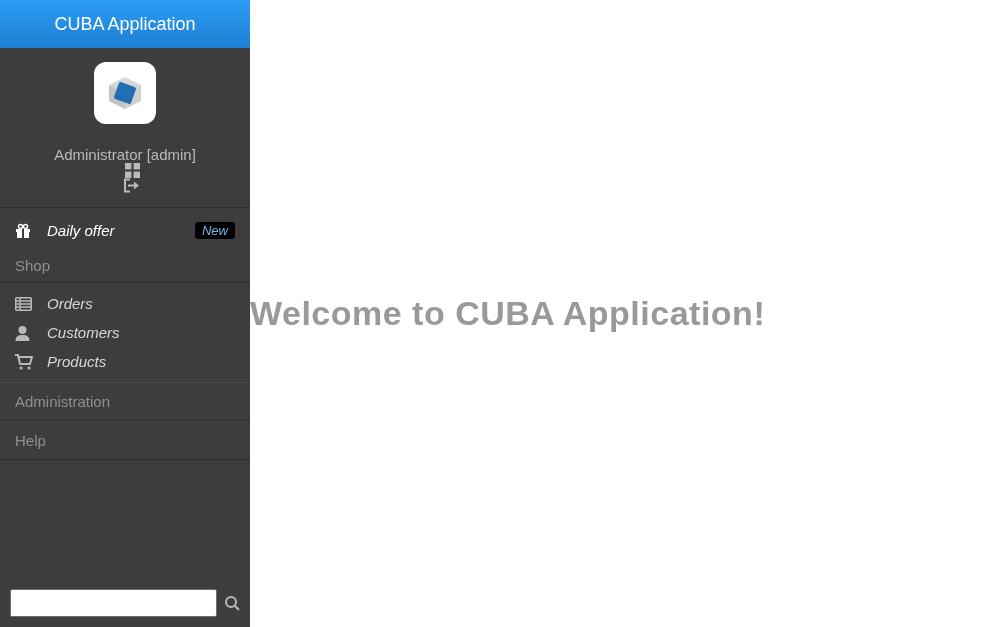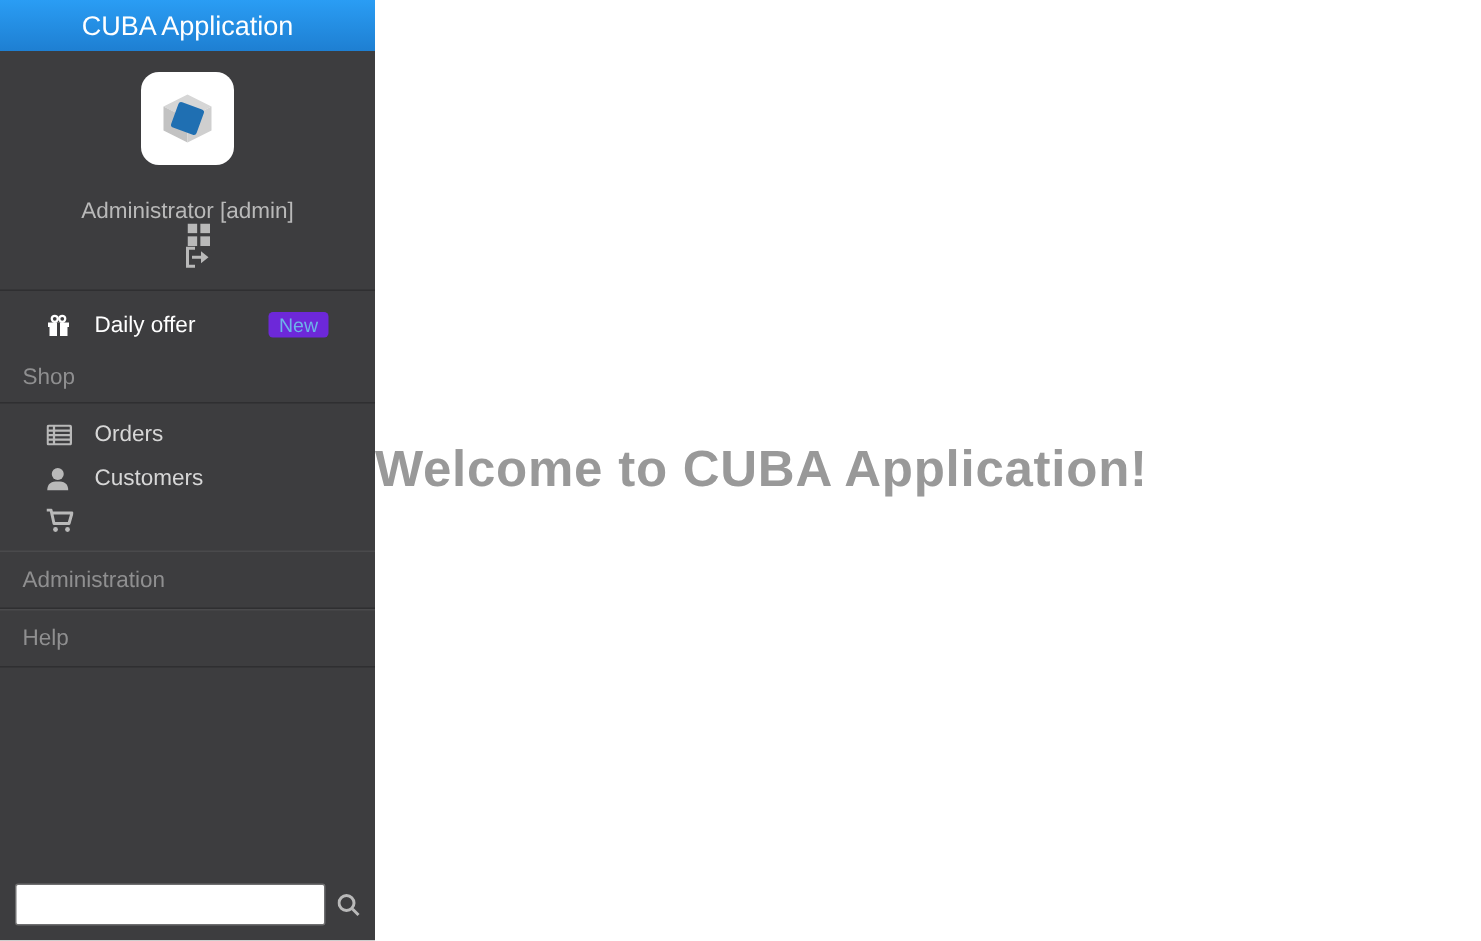--- a/index.html
+++ b/index.html
@@ -18,21 +18,21 @@
     .sidebar {
       width: 250px;
       height: 627px;
       background: #3d3d3f;
       display: flex;
       flex-direction: column;
       color: #d7d7d7;
     }
     .app-title-bar {
       background: linear-gradient(to bottom, #2a9df4, #1e7fd2);
-      height: 34px;
+      height: 48px;
       display: flex;
       align-items: center;
       justify-content: center;
       color: #fff;
       font-size: 18px;
       font-weight: 400;
     }
     .logo-area {
       display: flex;
       justify-content: center;
@@ -61,43 +61,44 @@
       flex: 1;
     }
     .user-row .icon-btn {
       margin-left: 14px;
       cursor: pointer;
       color: #b9b9b9;
     }
     .nav-item {
       display: flex;
       align-items: center;
-      padding: 6px 31px;
+      padding: 6px 15px;
       font-size: 15px;
       cursor: pointer;
       color: #d7d7d7;
+      font-style: italic;
     }
     .nav-item.highlight {
       color: #fff;
       font-weight: 500;
       padding-top: 14px;
       padding-bottom: 8px;
     }
     .nav-item .icon {
       width: 22px;
       display: flex;
       align-items: center;
       justify-content: flex-start;
       margin-right: 10px;
     }
     .nav-item .label {
       flex: 1;
     }
     .badge {
-      background: #6d28d9;
+      background: #000000;
       color: #6db3e8;
       font-size: 13px;
       padding: 1px 7px;
       border-radius: 3px;
     }
     .section-header {
       padding: 8px 15px 8px 15px;
       font-size: 15px;
       color: #8f8f90;
       border-bottom: 1px solid #2f2f31;
@@ -227,20 +228,21 @@
       <span class="label">Customers</span>
     </div>
     <div class="nav-item">
       <span class="icon">
         <svg width="18" height="16" viewBox="0 0 18 16" fill="#b9b9b9">
             <path d="M0 1 L3 1 L5 10 L15 10 L17 3 L4 3" fill="none" stroke="#b9b9b9" stroke-width="2" stroke-linejoin="round"></path>
             <circle cx="6" cy="14" r="1.6"></circle>
             <circle cx="14" cy="14" r="1.6"></circle>
           </svg>
       </span>
+      <span class="label">Products</span>
     </div>
   </div>
 
   <div class="section-header spaced">Administration</div>
 
   <div class="section-header spaced">Help</div>
 
   <div class="sidebar-footer">
     <input type="text" class="search-input" value="" style="">
     <span class="search-btn">

